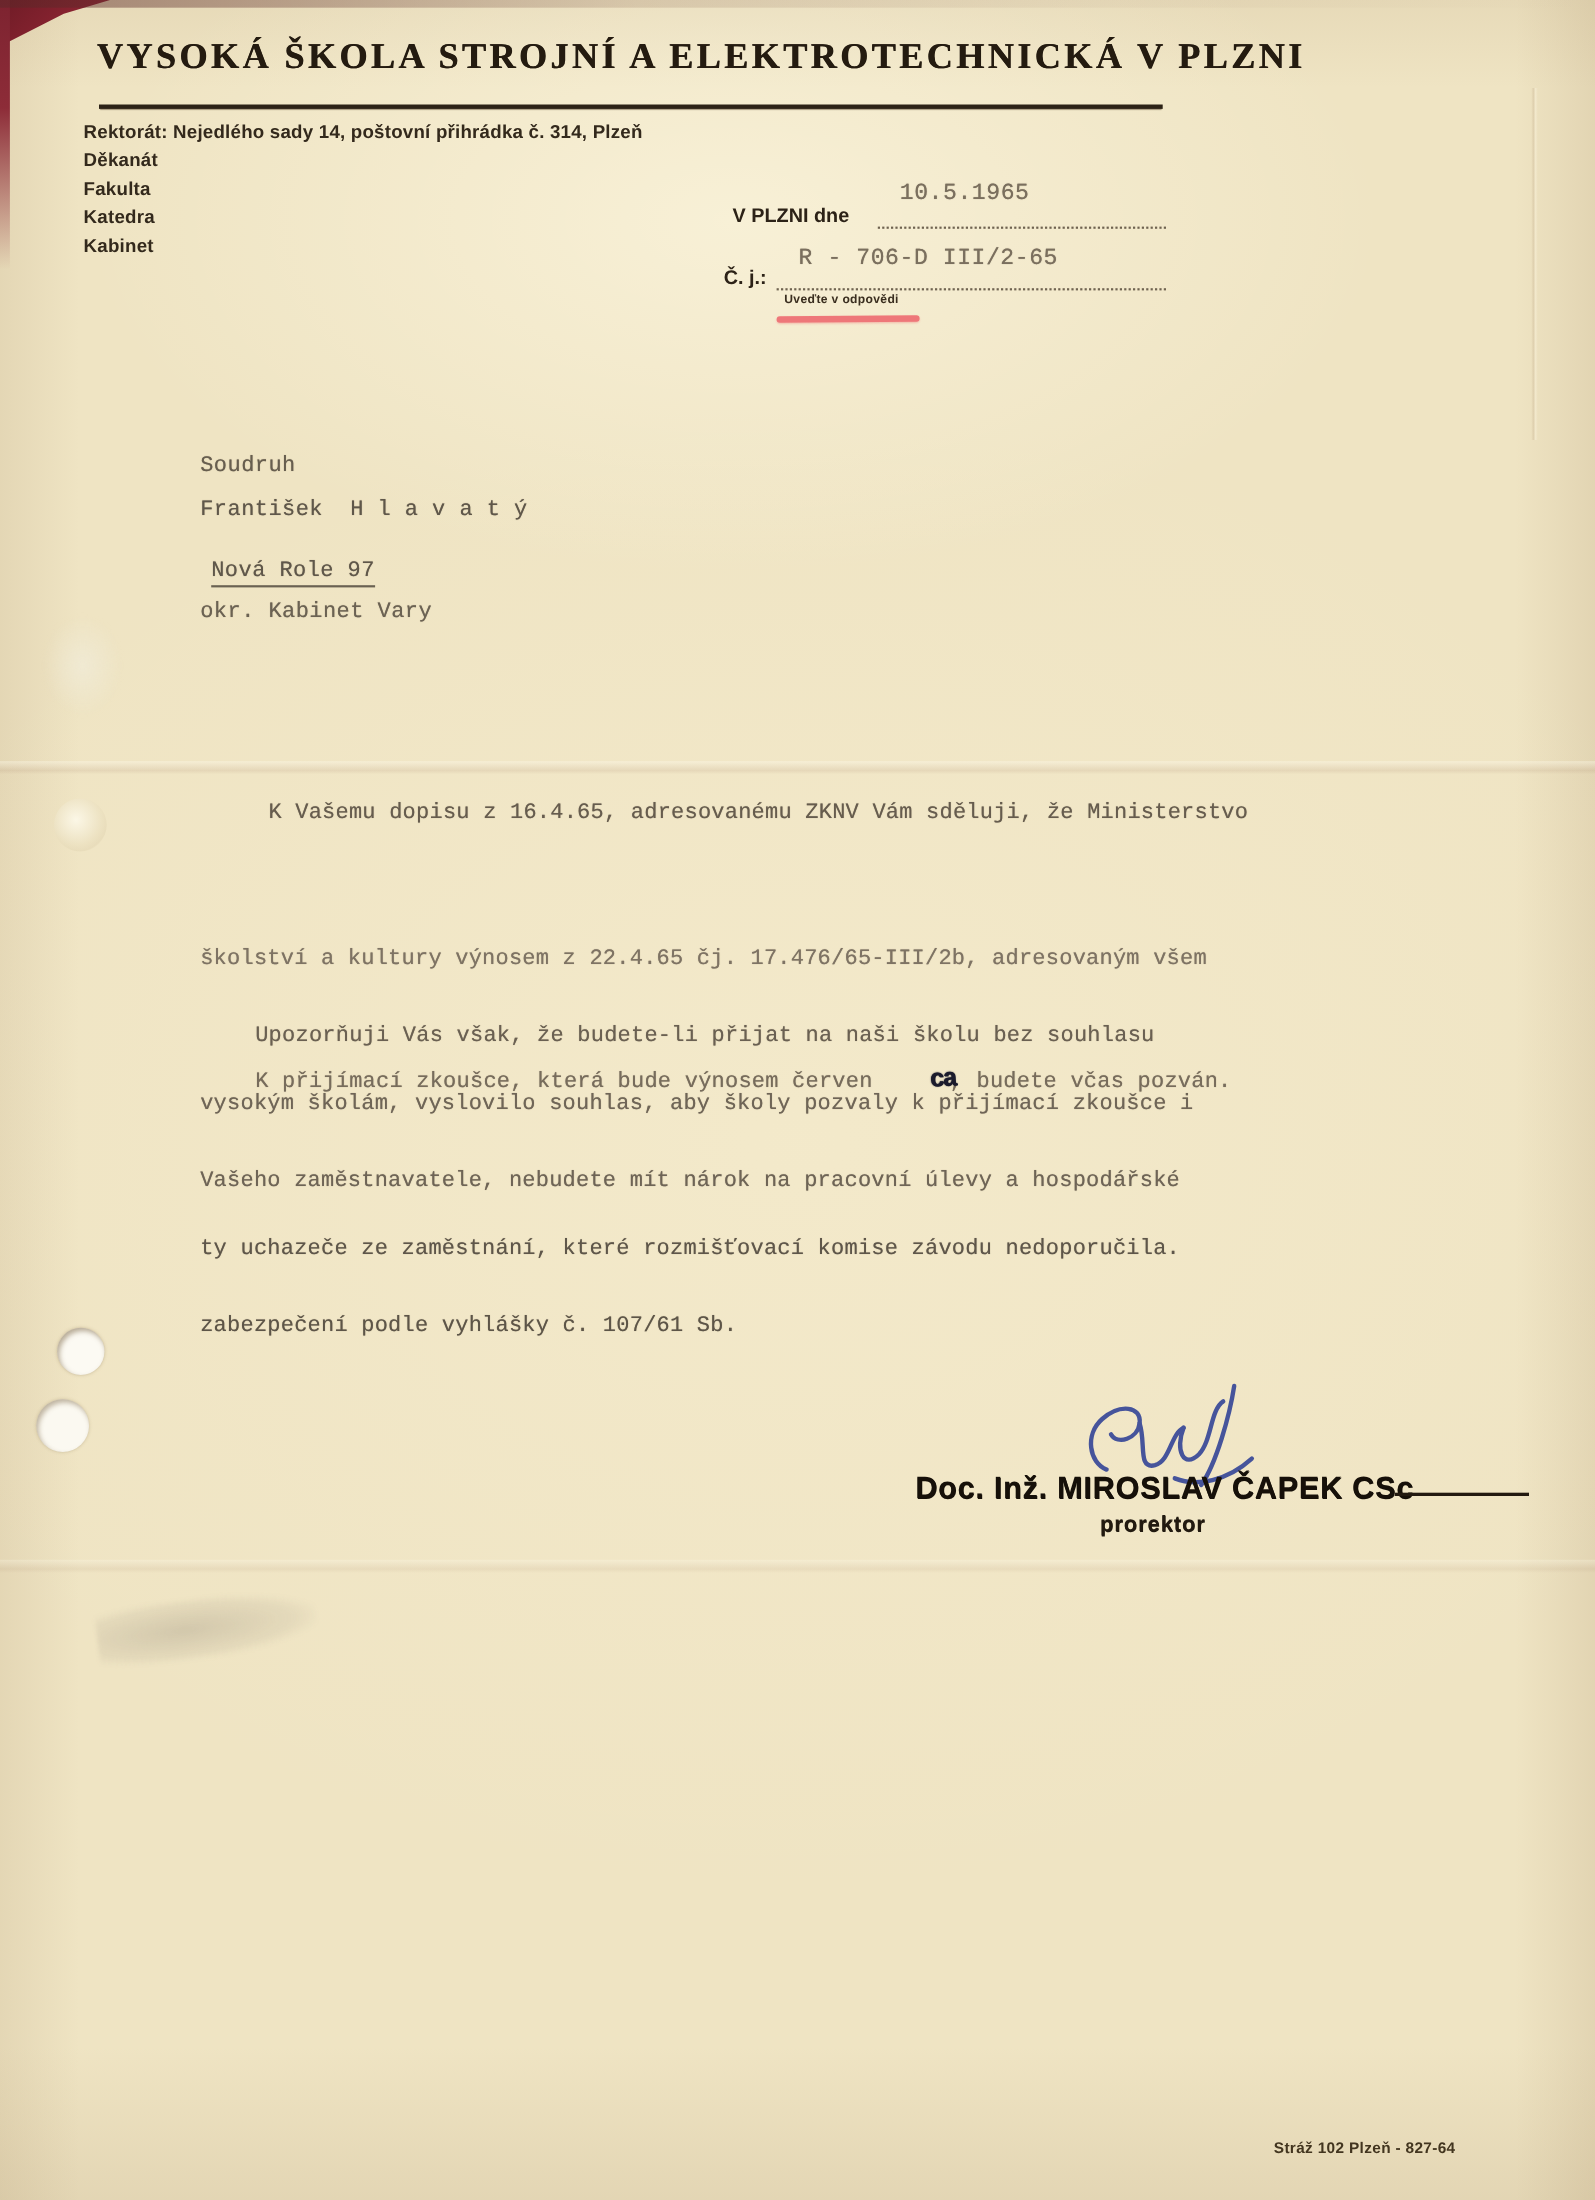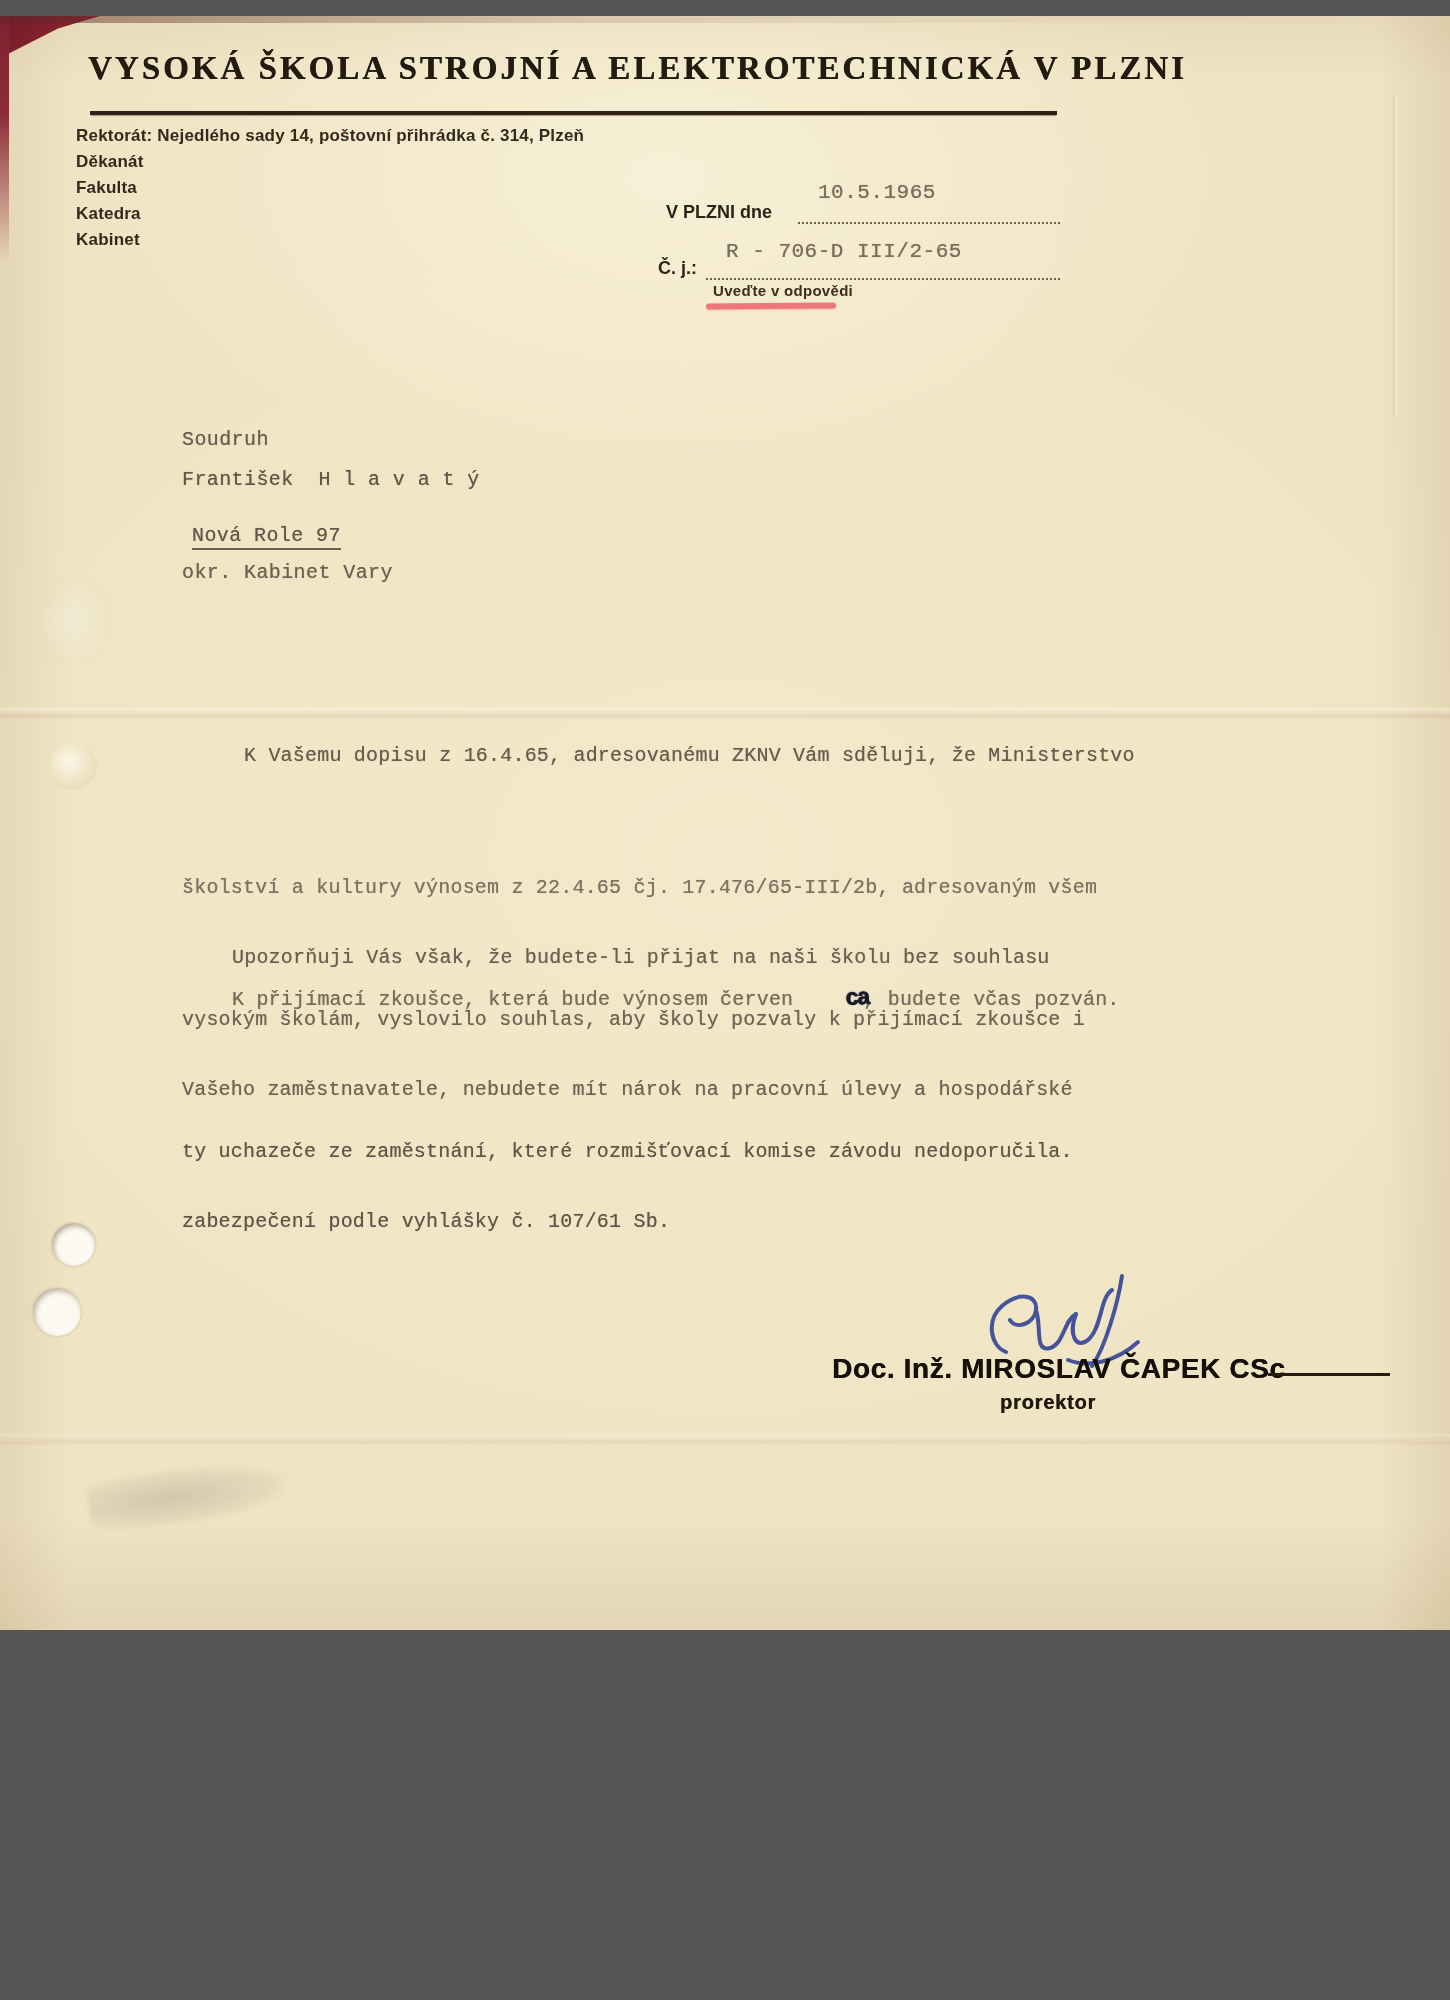--- a/index.html
+++ b/index.html
@@ -1,19 +1,19 @@
 <!DOCTYPE html>
 <html><head>
 <meta charset="utf-8">
 <style>
   html,body{margin:0;padding:0;background:#555;}
   .page{
     position:relative;
-    width:1450px;height:1614px;
-    margin:16px auto;
+    width:1450px;height:2000px;
+    margin:0 auto;
     overflow:hidden;
     background-color:#efe4c3;
     background-image:
       radial-gradient(ellipse 950px 520px at 46% 10%, rgba(255,250,230,0.55), transparent 62%),
       radial-gradient(ellipse 1250px 950px at 50% 52%, rgba(251,243,216,0.35), transparent 72%),
       linear-gradient(90deg, rgba(148,118,78,0.12), transparent 5%, transparent 95%, rgba(148,118,78,0.14)),
       linear-gradient(180deg, rgba(158,128,88,0.10), transparent 4%, transparent 93%, rgba(148,118,78,0.13));
     font-family:"Liberation Sans", sans-serif;
     color:#2c2318;
   }
@@ -81,21 +81,21 @@
   }
   
   .label{position:absolute;font-weight:bold;font-size:18px;color:#2c2217;white-space:nowrap;}
   .dots{position:absolute;border-bottom:2px dotted #6f6350;height:1px;}
   .typed{
     position:absolute;
     font-family:"Liberation Mono", monospace;
     white-space:pre;color:#7a6f5e;font-size:21px;letter-spacing:0.5px;
     text-shadow:0 0 0.7px rgba(100,88,70,0.75);
   }
-  .ref-note{position:absolute;left:713px;top:266px;font-weight:bold;font-size:15px;color:#3a2e1f;letter-spacing:0.3px;}
+  .ref-note{position:absolute;left:713px;top:266px;font-weight:bold;font-size:11px;color:#3a2e1f;letter-spacing:0.3px;}
   .red-underline{
     position:absolute;left:706px;top:287px;width:130px;height:6px;
     background:#ee6b70;border-radius:3px;opacity:0.9;transform:rotate(-0.4deg);
     box-shadow:0 1px 2px rgba(238,107,112,0.4);
   }
   
   .tw{
     position:absolute;
     font-family:"Liberation Mono", monospace;
     font-size:20px;letter-spacing:0.4px;white-space:pre;

